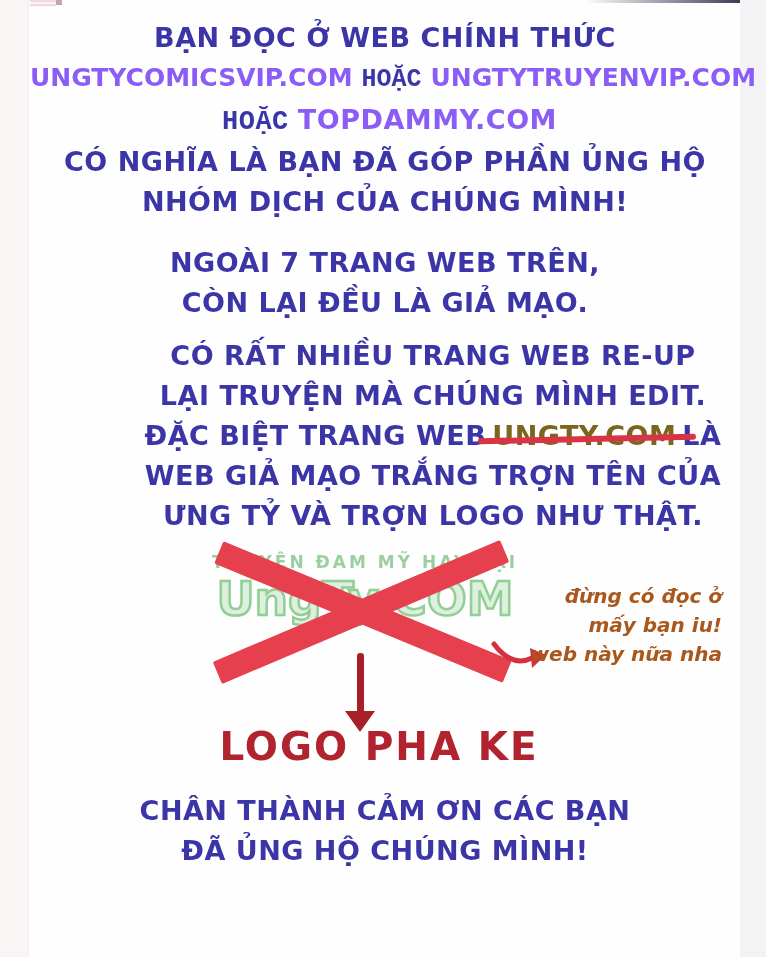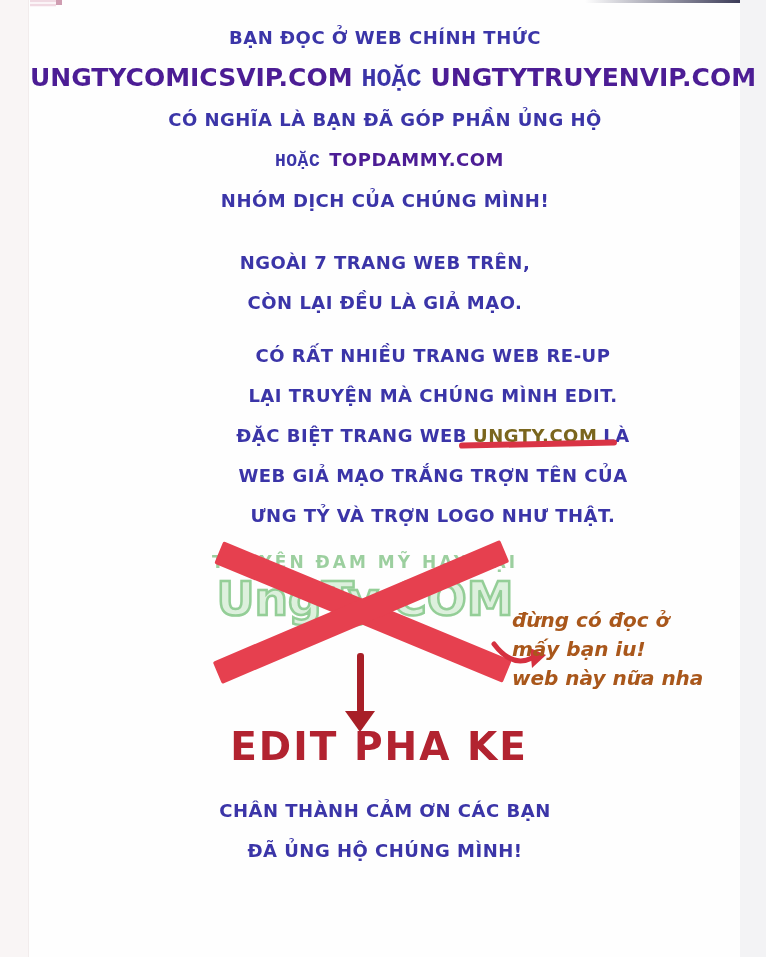--- a/index.html
+++ b/index.html
@@ -12,44 +12,44 @@
   .edge-left{position:absolute;left:0;top:0;width:28px;height:957px;background:#f9f5f5;border-right:1px solid #f2ecec;}
   .edge-right{position:absolute;right:0;top:0;width:26px;height:957px;background:#f3f3f5;}
   .top-dark-line{position:absolute;top:0;right:26px;width:155px;height:3px;
     background:linear-gradient(to left,#3c3c58,rgba(60,60,88,0));}
   .top-pink-mark{position:absolute;left:30px;top:0;width:26px;height:7px;
     background:repeating-linear-gradient(to bottom,#f0d9e2 0 2px,#fbf4f7 2px 4px);}
   .top-pink-dot{position:absolute;left:56px;top:0;width:6px;height:5px;background:#cf9db1;}
 
   .blk{position:absolute;left:30px;width:710px;text-align:center;}
   .line{white-space:nowrap;font-weight:bold;}
-  .txt-lg{font-size:18px;line-height:40px;letter-spacing:.5px;}
+  .txt-lg{font-size:27px;line-height:40px;letter-spacing:.5px;}
   .txt-url{font-size:25px;line-height:40px;letter-spacing:0;}
   .indigo{color:#3b35a8;}
-  .red{color:#4c1d95;}
+  .red{color:#8b5cf6;}
   .or{margin:0 9px;color:#3b35a8;font-family:Liberation Mono, monospace;}
 
   .strike{position:relative;color:#7a661d;margin:0 6px;}
   .strike::after{content:"";position:absolute;left:-14px;right:-20px;top:16px;height:6px;
     background:#d93445;border-radius:3px;transform:rotate(-1.2deg);}
 
   
   .logo-wrap{position:absolute;left:200px;top:552px;width:330px;text-align:center;}
   .logo-tagline{font-weight:bold;font-size:17px;letter-spacing:3px;color:#92cb95;opacity:.9;white-space:nowrap;}
   .logo-brand{font-weight:bold;font-size:47px;line-height:54px;color:#ddf0dd;
     -webkit-text-stroke:2.5px #94ce97;text-shadow:0 0 2px #b9e2ba;white-space:nowrap;}
 
   
   .xbar{position:absolute;width:312px;height:24px;background:#e6404f;border-radius:2px;}
   .xbar-a{left:207px;top:600px;transform:rotate(22.5deg);}
   .xbar-b{left:205px;top:600px;transform:rotate(-23deg);}
   .curve-arrow{position:absolute;left:490px;top:638px;}
 
   
-  .note{position:absolute;left:512px;top:606px;width:210px;text-align:left;
+  .note{position:absolute;left:512px;top:582px;width:210px;text-align:right;
     color:#a9571b;font-weight:bold;font-style:italic;font-size:20px;line-height:29px;}
   .note .line{white-space:nowrap;font-weight:bold;}
 
   
   .down-arrow-shaft{position:absolute;left:357px;top:653px;width:7px;height:60px;background:#a81f27;border-radius:3px;}
   .down-arrow-head{position:absolute;left:345px;top:711px;width:0;height:0;
     border-left:15px solid transparent;border-right:15px solid transparent;border-top:21px solid #a81f27;}
 
   .fake-caption{position:absolute;left:30px;top:724px;width:710px;text-align:center;
     color:#b22330;font-weight:bold;font-size:39px;letter-spacing:2px;white-space:nowrap;
@@ -62,22 +62,22 @@
 
   <div class="edge-left"></div>
   <div class="edge-right"></div>
   <div class="top-dark-line"></div>
   <div class="top-pink-mark"></div>
   <div class="top-pink-dot"></div>
 
   <div class="blk" style="top:18px;">
     <div class="line txt-lg indigo">BẠN ĐỌC Ở WEB CHÍNH THỨC</div>
     <div class="line txt-url"><span class="red">UNGTYCOMICSVIP.COM</span><span class="or">HOẶC</span><span class="red">UNGTYTRUYENVIP.COM</span></div>
+    <div class="line txt-lg"><span class="or">HOẶC</span><span class="red">TOPDAMMY.COM</span></div>
     <div class="line txt-lg indigo">CÓ NGHĨA LÀ BẠN ĐÃ GÓP PHẦN ỦNG HỘ</div>
-    <div class="line txt-lg"><span class="or">HOẶC</span><span class="red">TOPDAMMY.COM</span></div>
     <div class="line txt-lg indigo">NHÓM DỊCH CỦA CHÚNG MÌNH!</div>
   </div>
 
   <div class="blk" style="top:243px;">
     <div class="line txt-lg indigo">NGOÀI 7 TRANG WEB TRÊN,</div>
     <div class="line txt-lg indigo">CÒN LẠI ĐỀU LÀ GIẢ MẠO.</div>
   </div>
 
   <div class="blk" style="top:336px;margin-left:48px;">
     <div class="line txt-lg indigo">CÓ RẤT NHIỀU TRANG WEB RE-UP</div>
@@ -101,20 +101,20 @@
 
   <div class="note">
     <div class="line">đừng có đọc ở</div>
     <div class="line">mấy bạn iu!</div>
     <div class="line">web này nữa nha</div>
   </div>
 
   <div class="down-arrow-shaft"></div>
   <div class="down-arrow-head"></div>
 
-  <div class="fake-caption">EDIT PHA KE</div>
+  <div class="fake-caption">LOGO PHA KE</div>
 
   <div class="blk" style="top:791px;">
     <div class="line txt-lg indigo">CHÂN THÀNH CẢM ƠN CÁC BẠN</div>
     <div class="line txt-lg indigo">ĐÃ ỦNG HỘ CHÚNG MÌNH!</div>
   </div>
 
 </div>
 
 </body></html>

